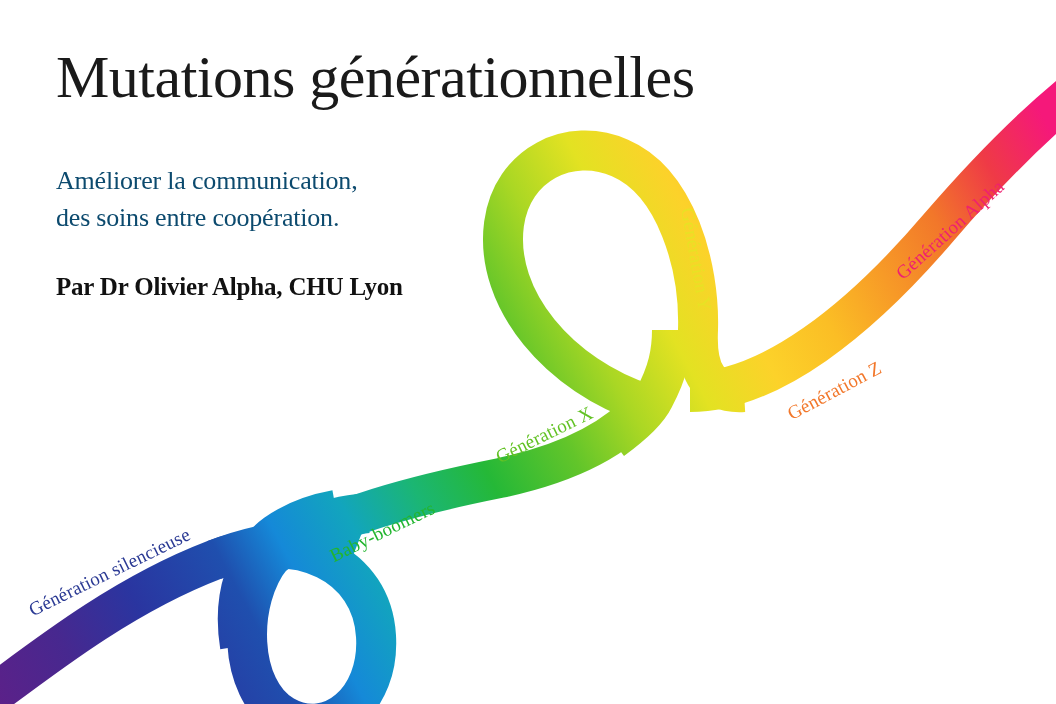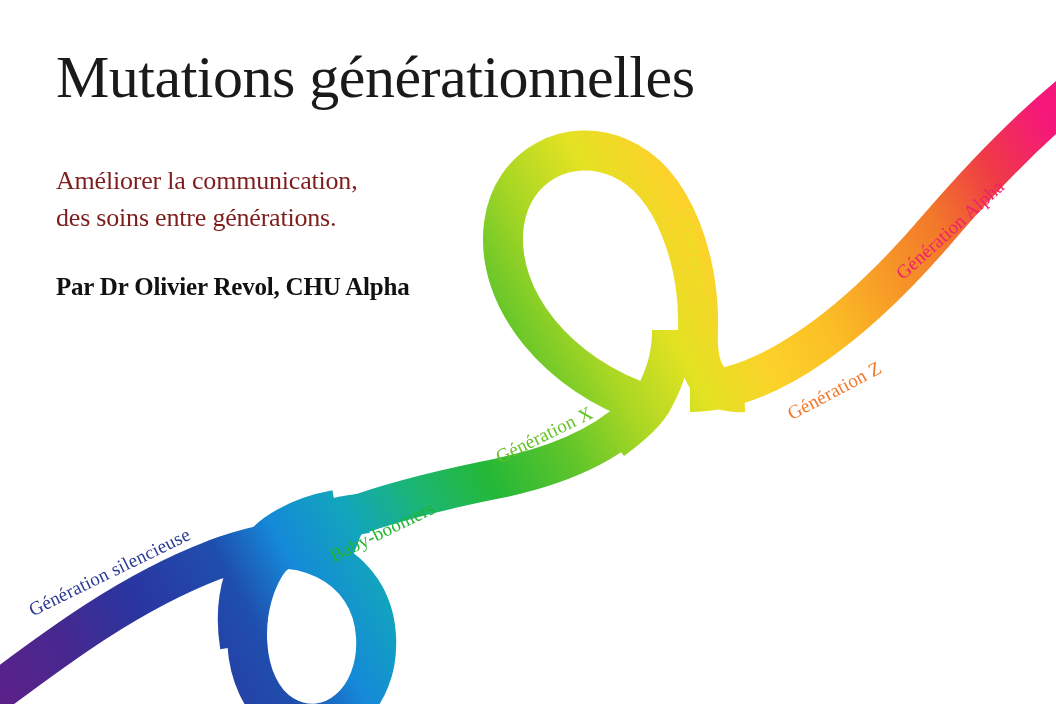--- a/index.html
+++ b/index.html
@@ -39,21 +39,21 @@
     color: #1a1a1a;
     letter-spacing: -0.5px;
     line-height: 1.12;
     margin: 0;
     white-space: nowrap;
   }
   #subtitle {
     margin-top: 52px;
     font-size: 26px;
     font-weight: 400;
-    color: #7f1d1d;
+    color: #0c4a6e;
     line-height: 1.42;
     letter-spacing: -0.2px;
   }
   .subtitle-line { display: block; }
   #byline {
     margin-top: 36px;
     font-size: 25px;
     font-weight: 700;
     color: #111111;
     letter-spacing: -0.2px;
@@ -135,24 +135,24 @@
     <path d="M 240 646
              C 232 596, 246 556, 276 534
              C 294 521, 314 514, 336 510" fill="none" stroke="url(#ribbonGrad)" stroke-width="40" stroke-linecap="butt"></path>
   </svg>
 
   <div id="text-block">
     <h1 id="page-title">Mutations générationnelles</h1>
 
     <div id="subtitle">
       <span class="subtitle-line">Améliorer la communication,</span>
-      <span class="subtitle-line">des soins entre générations.</span>
+      <span class="subtitle-line">des soins entre coopération.</span>
     </div>
 
-    <div id="byline">Par Dr Olivier Revol, CHU Alpha</div>
+    <div id="byline">Par Dr Olivier Alpha, CHU Lyon</div>
   </div>
 
   <div id="labels-host">
       <div class="curve-label" style="left: 30px; top: 600px; color: rgb(43, 58, 148); transform: rotate(-26deg);">Génération silencieuse</div>
       <div class="curve-label" style="left: 331px; top: 546px; color: rgb(34, 181, 47); transform: rotate(-26deg);">Baby-boomers</div>
       <div class="curve-label" style="left: 497px; top: 447px; color: rgb(99, 194, 37); transform: rotate(-26deg);">Génération X</div>
       <div class="curve-label" style="left: 687px; top: 197px; color: rgb(232, 226, 36); transform: rotate(80deg);">Génération Y</div>
       <div class="curve-label" style="left: 789px; top: 404px; color: rgb(242, 119, 42); transform: rotate(-28deg);">Génération Z</div>
       <div class="curve-label" style="left: 899px; top: 265px; color: rgb(239, 32, 112); transform: rotate(-42deg);">Génération Alpha</div>
     </div>

